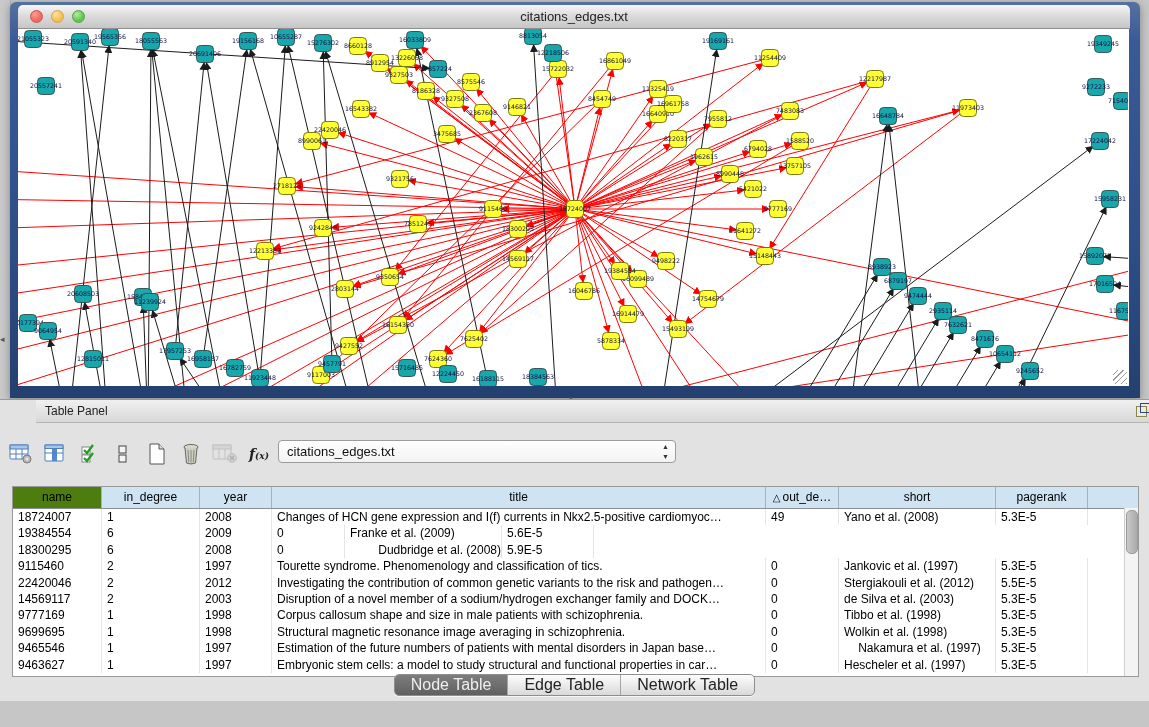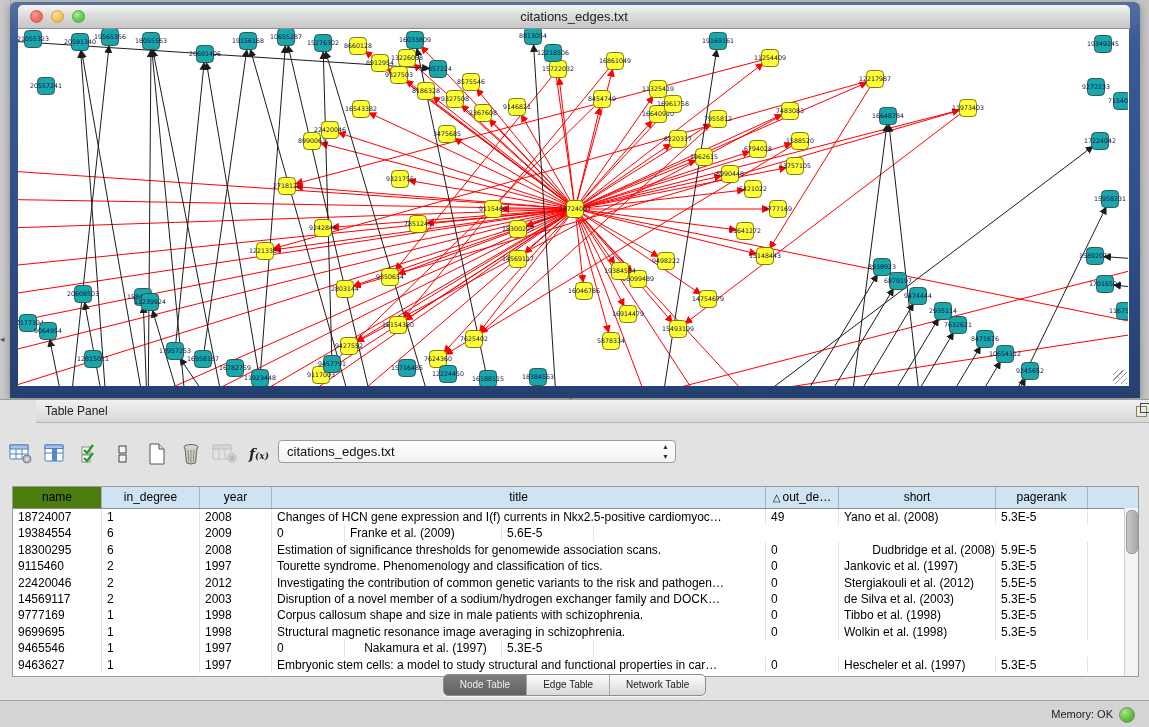--- a/index.html
+++ b/index.html
@@ -57,21 +57,21 @@
   .tr{display:flex;height:16.4px;}
   .td{box-sizing:border-box;font-size:12px;color:#000;line-height:16.4px;padding-left:5px;
       border-right:1px solid #e4e4e4;overflow:hidden;white-space:nowrap;}
   .vscroll{position:absolute;right:0;top:21px;bottom:0;width:13px;background:#f4f4f4;border-left:1px solid #cfcfcf;}
   .vthumb{position:absolute;left:1px;top:2px;width:10px;height:42px;border-radius:5px;
       background:linear-gradient(90deg,#c9c9c9,#ababab);border:1px solid #9b9b9b;}
 
   .footer-tabs{position:absolute;left:0;top:274px;width:100%;display:flex;justify-content:center;}
   .segmented{display:flex;height:20px;border:1px solid #8e8e8e;border-radius:5px;overflow:hidden;
       background:linear-gradient(180deg,#fdfdfd,#d9d9d9);box-shadow:0 1px 0 rgba(255,255,255,.7);}
-  .seg{font-size:10px;color:#222;padding:0 16px;line-height:20px;border-right:1px solid #a5a5a5;cursor:pointer;}
+  .seg{font-size:16px;color:#222;padding:0 16px;line-height:20px;border-right:1px solid #a5a5a5;cursor:pointer;}
   .seg:last-child{border-right:none;}
   .seg.active{background:linear-gradient(180deg,#7d7d7d,#606060);color:#efefef;}
 
   .status-bar{position:absolute;left:0;top:700px;width:1149px;height:27px;background:#d4d4d4;border-top:1px solid #a2a2a2;}
   .mem-label{position:absolute;right:36px;top:7px;font-size:11px;color:#222;}
   .green-dot{position:absolute;right:14px;top:6px;width:14px;height:14px;border-radius:50%;
       background:radial-gradient(circle at 35% 30%,#a5e67e,#52b52e 70%);border:1px solid #8a8a8a;}
 
   .divider-grip{position:absolute;left:569px;top:394px;font-size:7px;color:#555;}
 </style>
@@ -548,21 +548,20 @@
             <div class="td" style="width: 98px;">6</div>
             <div class="td" style="width: 72px;">2009</div>
             <div class="td" style="width: 73px;">0</div>
             <div class="td" style="width: 157px;">Franke et al. (2009)</div>
             <div class="td" style="width: 92px;">5.6E-5</div>
           </div>
           <div class="tr">
             <div class="td" style="width: 89px;">18300295</div>
             <div class="td" style="width: 98px;">6</div>
             <div class="td" style="width: 72px;">2008</div>
-            <div class="td" style="width: 494px;">Estimation of significance thresholds for genomewide association scans.</div>
             <div class="td" style="width: 73px;">0</div>
             <div class="td" style="width: 157px; text-align: right;">Dudbridge et al. (2008)</div>
             <div class="td" style="width: 92px;">5.9E-5</div>
           </div>
           <div class="tr">
             <div class="td" style="width: 89px;">9115460</div>
             <div class="td" style="width: 98px;">2</div>
             <div class="td" style="width: 72px;">1997</div>
             <div class="td" style="width: 494px;">Tourette syndrome. Phenomenology and classification of tics.</div>
             <div class="td" style="width: 73px;">0</div>
@@ -602,20 +601,21 @@
             <div class="td" style="width: 72px;">1998</div>
             <div class="td" style="width: 494px;">Structural magnetic resonance image averaging in schizophrenia.</div>
             <div class="td" style="width: 73px;">0</div>
             <div class="td" style="width: 157px;">Wolkin et al. (1998)</div>
             <div class="td" style="width: 92px;">5.3E-5</div>
           </div>
           <div class="tr">
             <div class="td" style="width: 89px;">9465546</div>
             <div class="td" style="width: 98px;">1</div>
             <div class="td" style="width: 72px;">1997</div>
+            <div class="td" style="width: 494px;">Estimation of the future numbers of patients with mental disorders in Japan base…</div>
             <div class="td" style="width: 73px;">0</div>
             <div class="td" style="width: 157px; text-align: center;">Nakamura et al. (1997)</div>
             <div class="td" style="width: 92px;">5.3E-5</div>
           </div>
           <div class="tr">
             <div class="td" style="width: 89px;">9463627</div>
             <div class="td" style="width: 98px;">1</div>
             <div class="td" style="width: 72px;">1997</div>
             <div class="td" style="width: 494px;">Embryonic stem cells: a model to study structural and functional properties in car…</div>
             <div class="td" style="width: 73px;">0</div>
@@ -630,18 +630,14 @@
 
     <div class="footer-tabs">
       <div class="segmented" id="tabs">
           <div class="seg active">Node Table</div>
           <div class="seg">Edge Table</div>
           <div class="seg">Network Table</div>
         </div>
     </div>
   </div>
 
-  <div class="status-bar">
-    <span class="mem-label">Memory: OK</span>
-    <span class="green-dot"></span>
-  </div>
 
 </div>
 
 </body></html>

